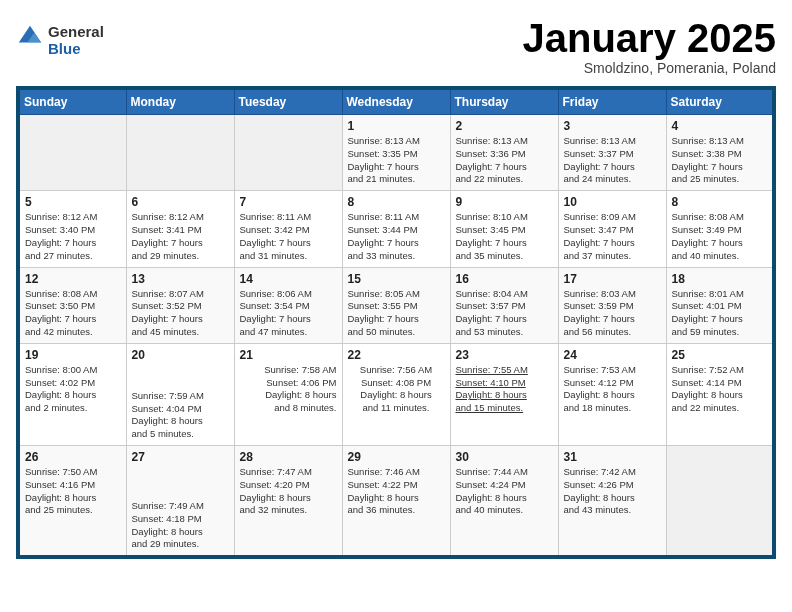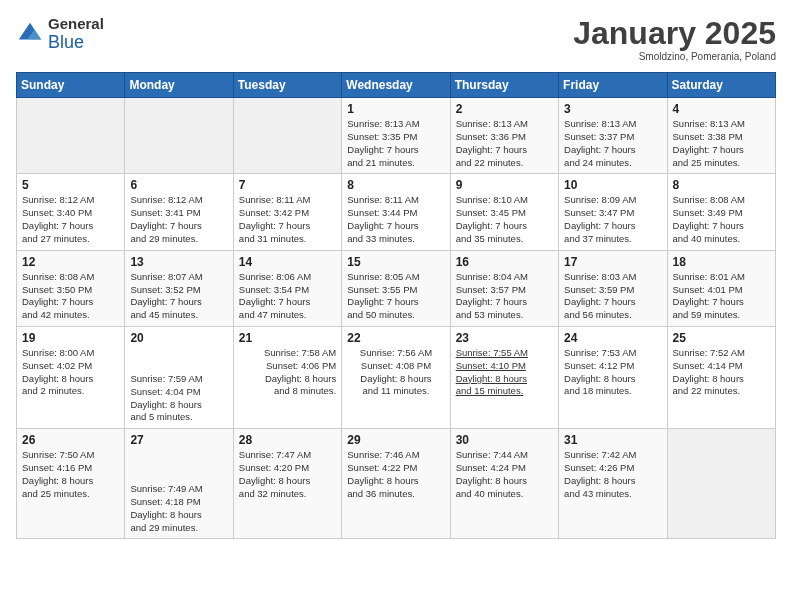--- a/index.html
+++ b/index.html
@@ -23,47 +23,48 @@
     }
     .logo-text {
       display: flex;
       flex-direction: column;
       line-height: 1.1;
     }
     .logo-general {
       font-size: 15px;
       font-weight: bold;
       color: #333;
+      margin-top: 8px;
     }
     .logo-blue {
-      font-size: 18px;
-      font-weight: normal;
+      font-size: 15px;
+      font-weight: bold;
       color: #1a5fa8;
     }
     .logo-icon {
       width: 28px;
       height: 28px;
     }
     .title-block {
       text-align: right;
     }
     .month-title {
-      font-size: 32px;
-      font-weight: bold;
-      color: #404040;
+      font-size: 40px;
+      font-weight: bold;
+      color: #000000;
       line-height: 1.1;
     }
     .subtitle {
-      font-size: 10px;
+      font-size: 14px;
       color: #444;
     }
     .calendar {
       width: 100%;
       border-collapse: collapse;
-      border: 1px solid #0c4a6e;
+      border: 4px solid #0c4a6e;
     }
     .calendar th {
       background: #2a6db5;
       color: #fff;
       font-size: 12px;
       font-weight: bold;
       padding: 5px 4px;
       text-align: left;
       border: 1px solid #1a5090;
     }

